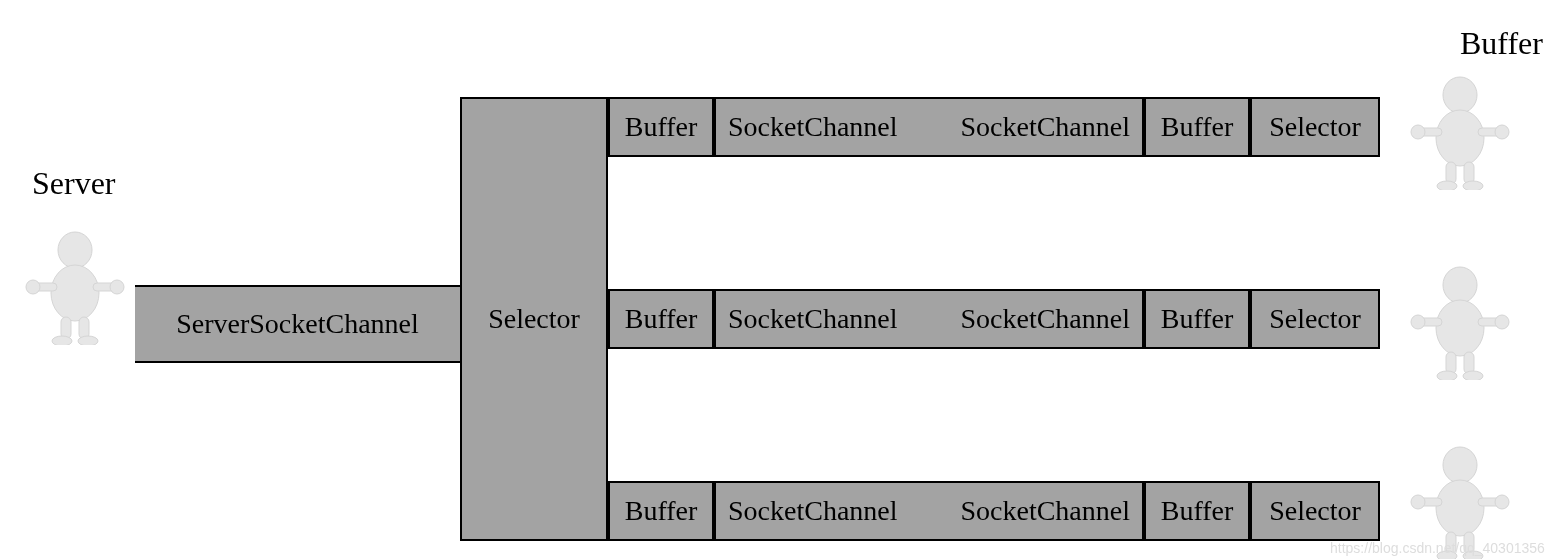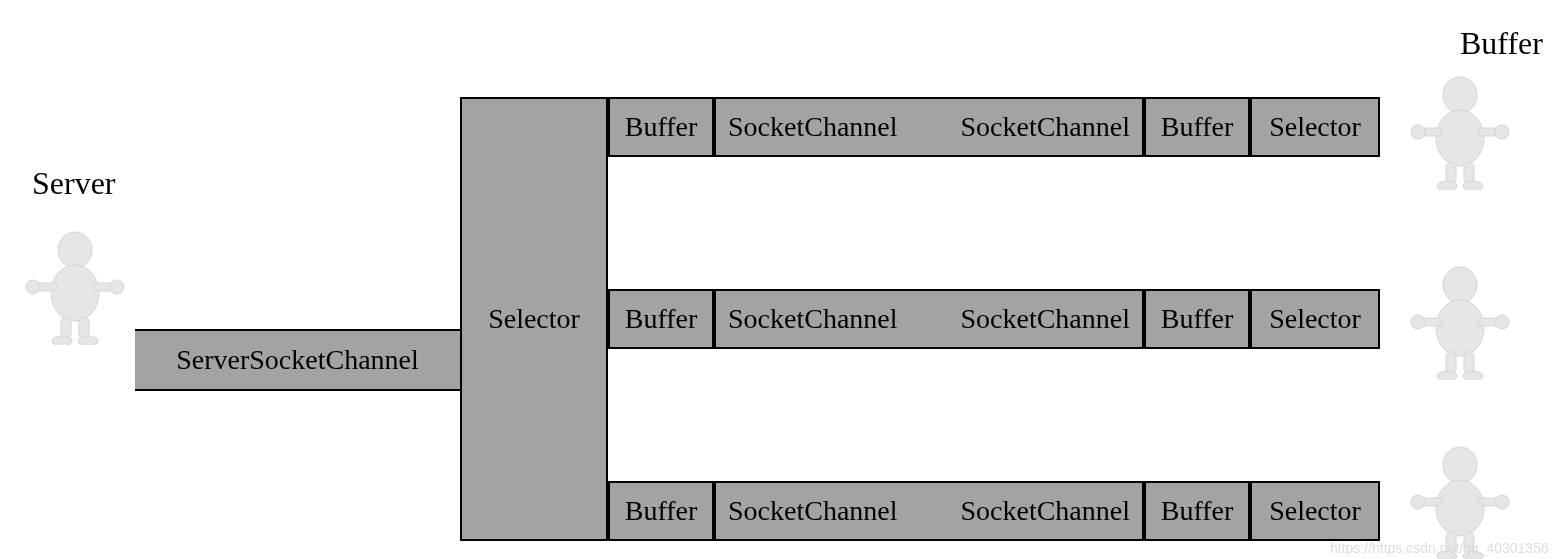--- a/index.html
+++ b/index.html
@@ -66,21 +66,21 @@
       <rect x="68" y="58" width="22" height="8" rx="4" fill="#e6e6e6" stroke="#d5d5d5" stroke-width="1"></rect>
       <circle cx="8" cy="62" r="7" fill="#e6e6e6" stroke="#d5d5d5" stroke-width="1"></circle>
       <circle cx="92" cy="62" r="7" fill="#e6e6e6" stroke="#d5d5d5" stroke-width="1"></circle>
       <rect x="36" y="92" width="10" height="22" rx="5" fill="#e6e6e6" stroke="#d5d5d5" stroke-width="1"></rect>
       <rect x="54" y="92" width="10" height="22" rx="5" fill="#e6e6e6" stroke="#d5d5d5" stroke-width="1"></rect>
       <ellipse cx="37" cy="116" rx="10" ry="5" fill="#e6e6e6" stroke="#d5d5d5" stroke-width="1"></ellipse>
       <ellipse cx="63" cy="116" rx="10" ry="5" fill="#e6e6e6" stroke="#d5d5d5" stroke-width="1"></ellipse>
     </svg>
   </div>
 
-  <div class="box" style="left:135px; top:285px; width:325px; height:62px; border-left:none; border-right:none;margin-top:44px;">
+  <div class="box" style="left:135px; top:285px; width:325px; height:78px; border-left:none; border-right:none;">
     <span>ServerSocketChannel</span>
   </div>
 
   <div class="box" style="left:460px; top:97px; width:148px; height:444px;">
     <span>Selector</span>
   </div>
 
   <div class="box" style="left:608px; top:97px; width:106px; height:60px;">
     <span>Buffer</span>
   </div>
@@ -161,15 +161,15 @@
       <rect x="68" y="58" width="22" height="8" rx="4" fill="#e6e6e6" stroke="#d5d5d5" stroke-width="1"></rect>
       <circle cx="8" cy="62" r="7" fill="#e6e6e6" stroke="#d5d5d5" stroke-width="1"></circle>
       <circle cx="92" cy="62" r="7" fill="#e6e6e6" stroke="#d5d5d5" stroke-width="1"></circle>
       <rect x="36" y="92" width="10" height="22" rx="5" fill="#e6e6e6" stroke="#d5d5d5" stroke-width="1"></rect>
       <rect x="54" y="92" width="10" height="22" rx="5" fill="#e6e6e6" stroke="#d5d5d5" stroke-width="1"></rect>
       <ellipse cx="37" cy="116" rx="10" ry="5" fill="#e6e6e6" stroke="#d5d5d5" stroke-width="1"></ellipse>
       <ellipse cx="63" cy="116" rx="10" ry="5" fill="#e6e6e6" stroke="#d5d5d5" stroke-width="1"></ellipse>
     </svg>
   </div>
 
-  <div class="watermark" style="left:1330px; top:540px;">https://https.csdn.net/qq_40301356</div>
+  <div class="watermark" style="left:1330px; top:540px;">https://blog.csdn.net/qq_40301356</div>
 
 </div>
 
 </body></html>

